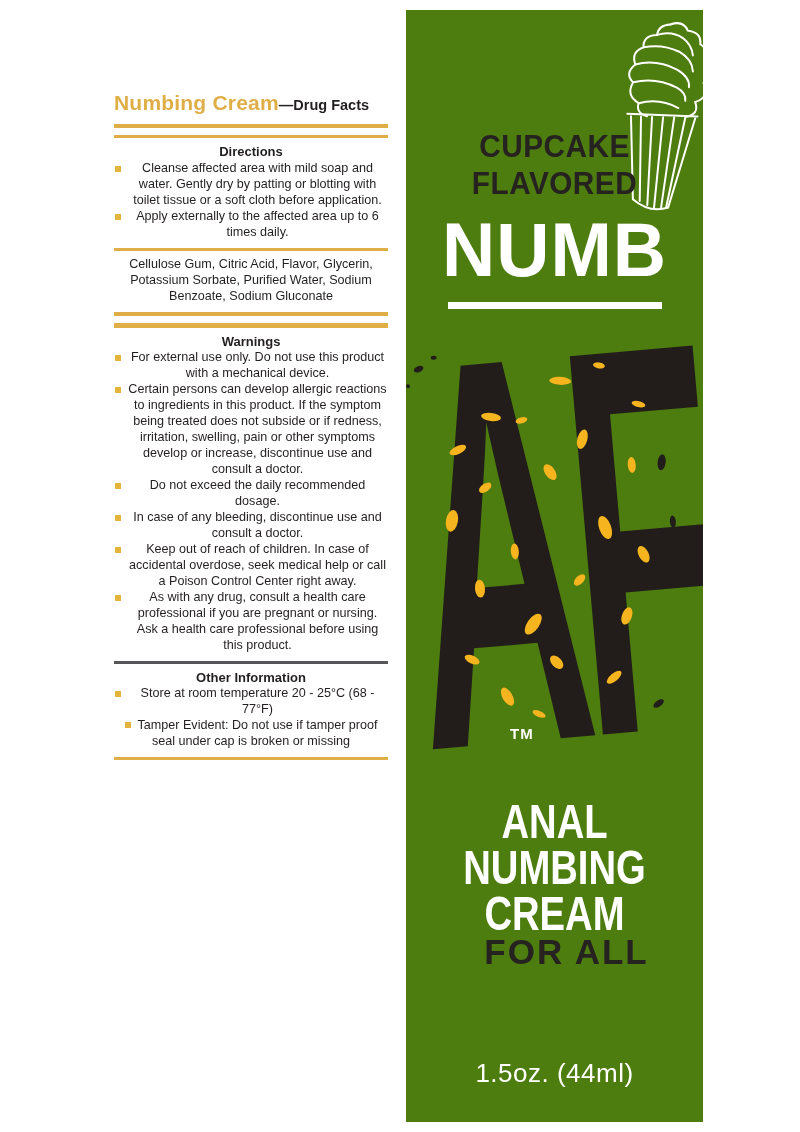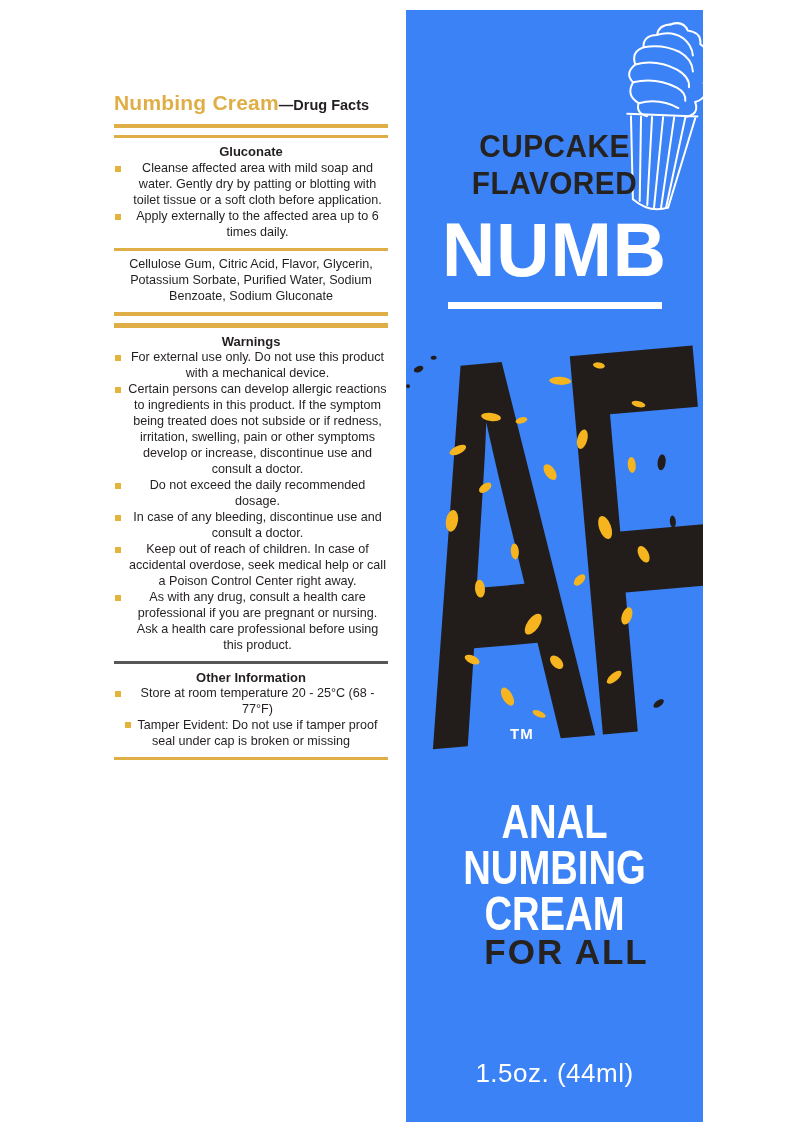--- a/index.html
+++ b/index.html
@@ -22,21 +22,21 @@
   .dotted-row .leader{flex:1;border-bottom:2px dotted #231f20;margin:0 2px 2px 2px;}
   .bullet{display:flex;margin:0;}
   .bullet .sq{width:6px;height:6px;background:#e4b33c;margin:5px 6px 0 1px;flex-shrink:0;}
   .bullet-flush{display:block;margin:0;}
   .bullet-flush .sq{display:inline-block;width:6px;height:6px;background:#e4b33c;margin:0 6px 1px 1px;}
   .uses-line .sec-head{display:inline;}
   .uses-rest{font-weight:normal;}
   
   .panel{
     position:absolute;left:406px;top:10px;width:297px;height:1112px;
-    background:#3b82f6;overflow:hidden;
+    background:#4d7c0f;overflow:hidden;
   }
   .cupcake{position:absolute;top:8px;right:-6px;width:96px;height:206px;}
   .flavor{position:absolute;top:118px;left:0;width:100%;text-align:center;
     color:#262220;font-weight:bold;font-size:31px;line-height:37px;letter-spacing:.5px;
     transform:scaleX(.96);}
   .brand{position:absolute;top:198px;left:0;width:100%;text-align:center;
     color:#ffffff;font-weight:bold;font-size:76px;line-height:84px;letter-spacing:1px;
     transform:scaleX(.97);}
   .brand-rule{position:absolute;top:292px;left:42px;width:214px;height:7px;background:#ffffff;}
   .af-wrap{position:absolute;top:312px;left:0;width:297px;height:436px;}
@@ -57,21 +57,21 @@
 
   <div class="facts-title-row">
     <span class="facts-title">Numbing Cream</span>
       <span class="facts-title-suffix">—Drug Facts</span>
   </div>
   <div class="rule rule-thick"></div>
 
   <div class="rule rule-med"></div>
 
   <div>
-    <div class="sec-head">Gluconate</div>
+    <div class="sec-head">Directions</div>
     <div class="bullet">
         <span class="sq"></span>
         <span>Cleanse affected area with mild soap and water. Gently dry by patting or blotting with toilet tissue or a soft cloth before application.</span>
       </div>
     <div class="bullet">
         <span class="sq"></span>
         <span>Apply externally to the affected area up to 6 times daily.</span>
       </div>
   </div>
   <div class="rule rule-med"></div>

